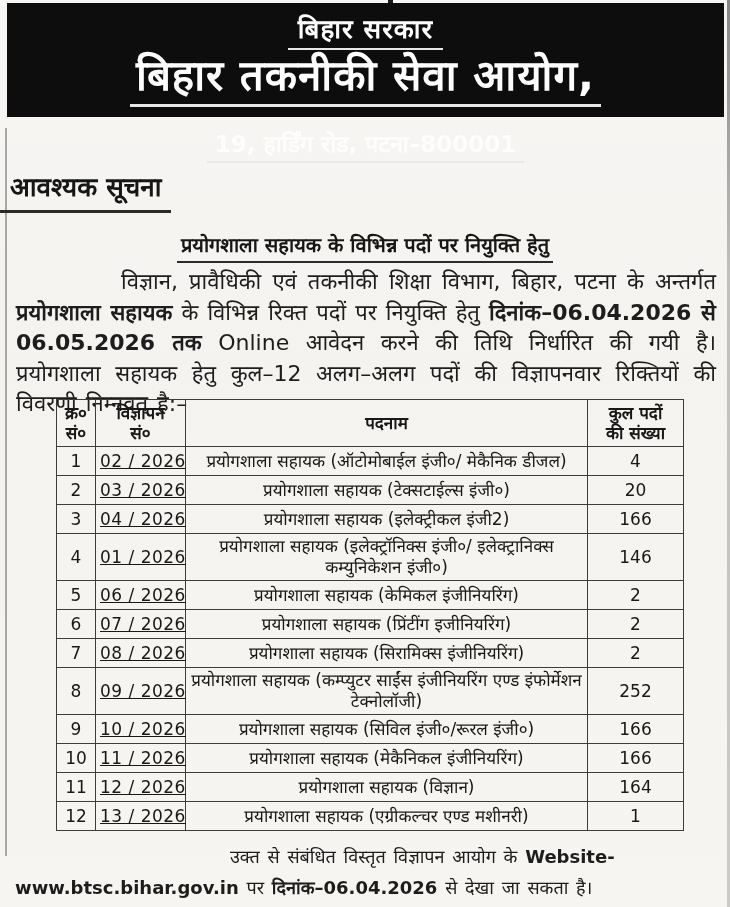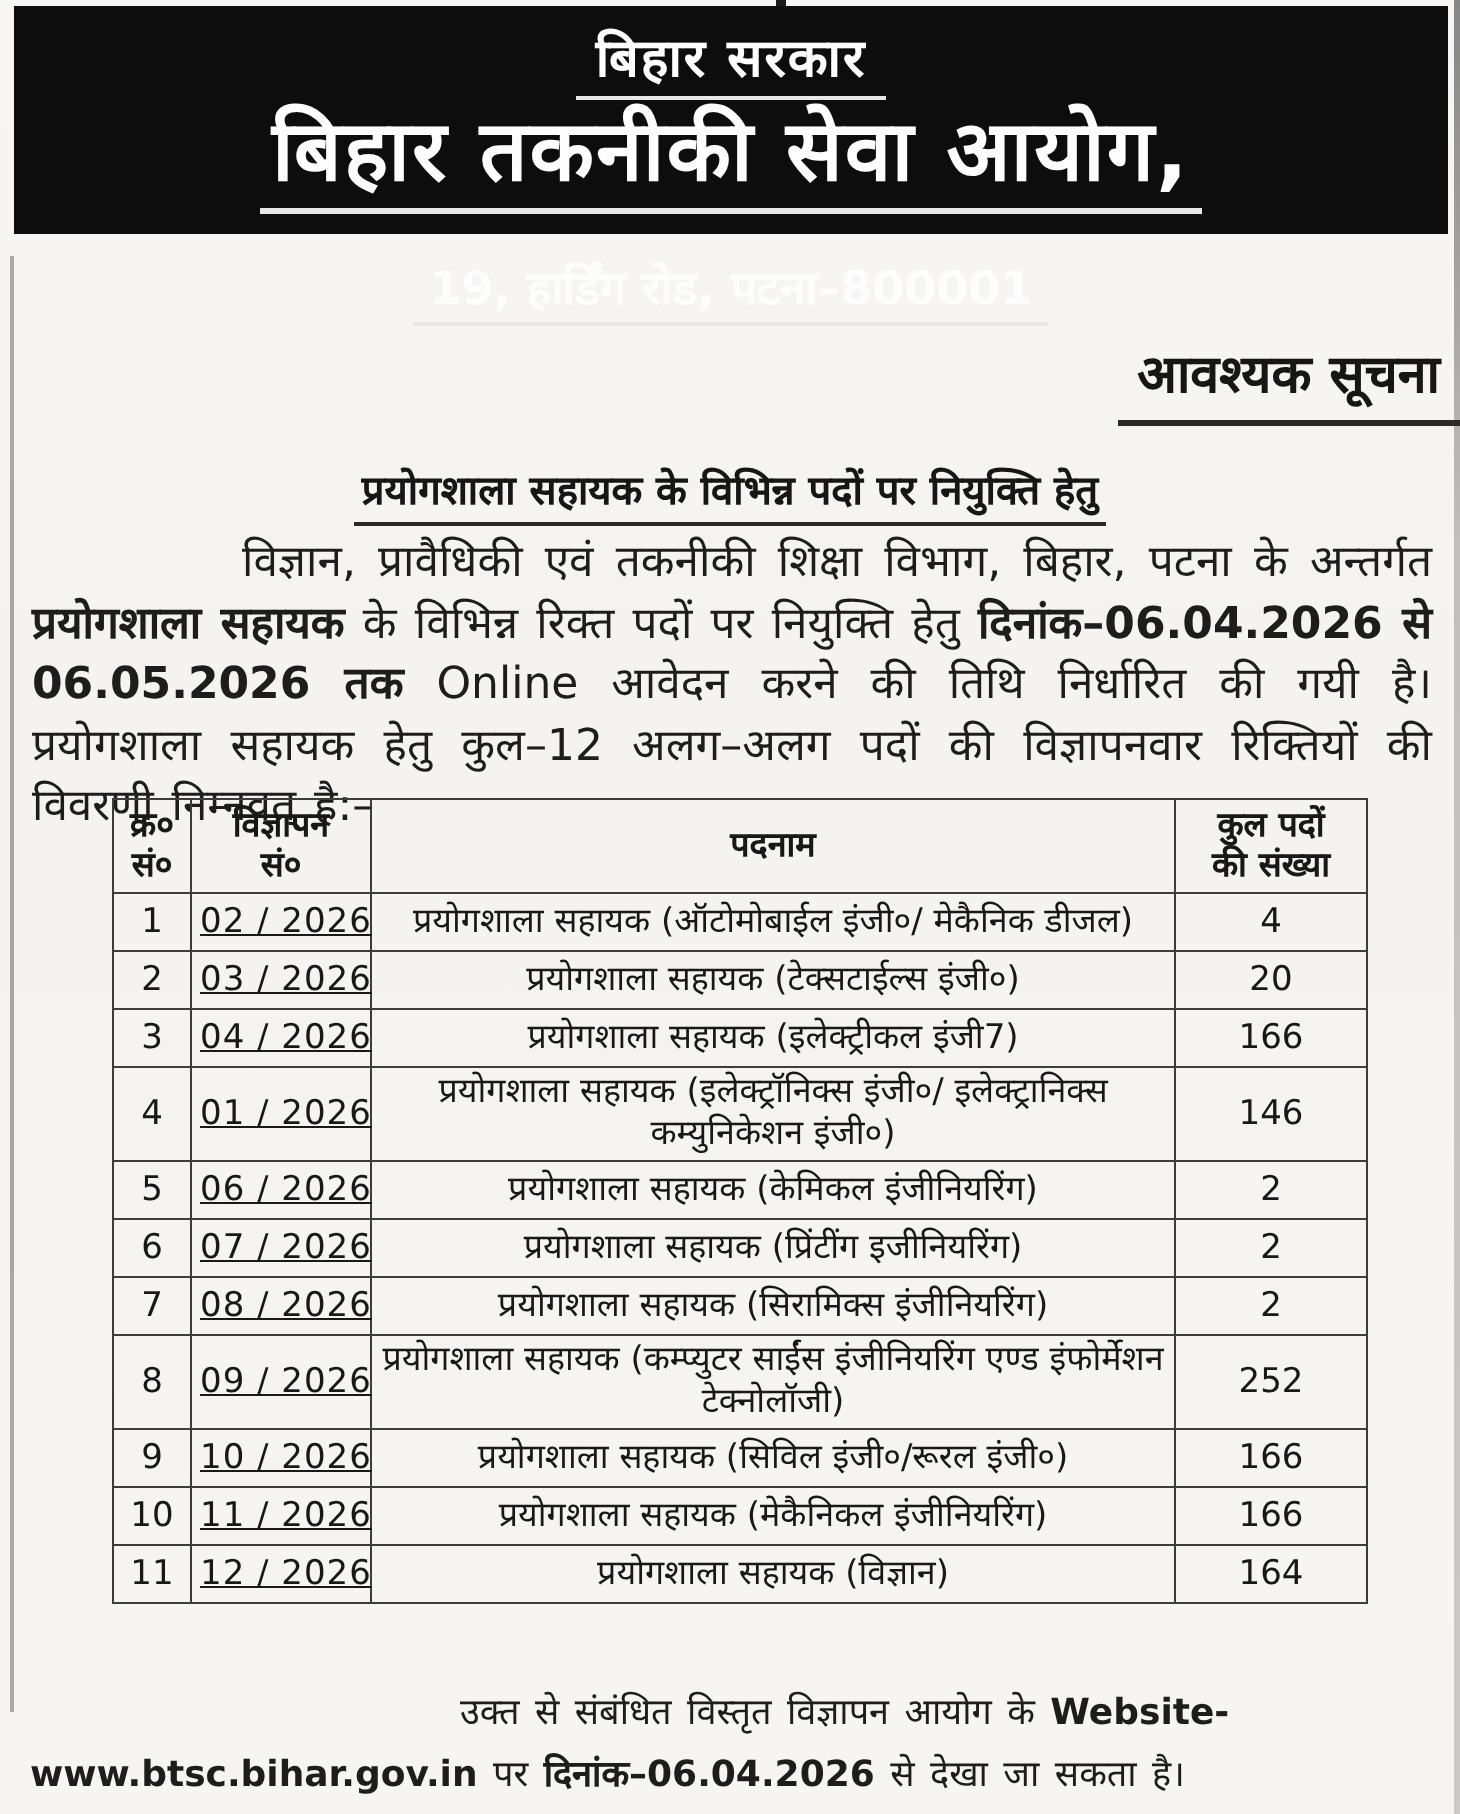--- a/index.html
+++ b/index.html
@@ -74,21 +74,21 @@
     font-size: 23px;
     font-weight: bold;
     border-bottom: 2px solid #e8e8e8;
     padding: 0 8px 2px 8px;
   }
   
   .notice-title-wrap {
     position: absolute;
     top: 168px; left: 0;
     width: 730px;
-    text-align: right;
+    text-align: left;
   }
   .notice-title {
     display: inline-block;
     font-size: 26px;
     font-weight: bold;
     color: #161616;
     border-bottom: 3px solid #2a2a2a;
     padding: 0 10px 6px 10px;
   }
   .notice-subtitle-wrap {
@@ -219,21 +219,21 @@
       </tr>
       <tr class="row-single">
         <td>2</td>
         <td class="advt-cell">03 / 2026</td>
         <td>प्रयोगशाला सहायक (टेक्सटाईल्स इंजी०)</td>
         <td>20</td>
       </tr>
       <tr class="row-single">
         <td>3</td>
         <td class="advt-cell">04 / 2026</td>
-        <td>प्रयोगशाला सहायक (इलेक्ट्रीकल इंजी7)</td>
+        <td>प्रयोगशाला सहायक (इलेक्ट्रीकल इंजी2)</td>
         <td>166</td>
       </tr>
       <tr class="row-double">
         <td>4</td>
         <td class="advt-cell">01 / 2026</td>
         <td>प्रयोगशाला सहायक (इलेक्ट्रॉनिक्स इंजी०/ इलेक्ट्रानिक्स कम्युनिकेशन इंजी०)</td>
         <td>146</td>
       </tr>
       <tr class="row-single">
         <td>5</td>
@@ -270,18 +270,24 @@
         <td class="advt-cell">11 / 2026</td>
         <td>प्रयोगशाला सहायक (मेकैनिकल इंजीनियरिंग)</td>
         <td>166</td>
       </tr>
       <tr class="row-single">
         <td>11</td>
         <td class="advt-cell">12 / 2026</td>
         <td>प्रयोगशाला सहायक (विज्ञान)</td>
         <td>164</td>
       </tr>
+      <tr class="row-single">
+        <td>12</td>
+        <td class="advt-cell">13 / 2026</td>
+        <td>प्रयोगशाला सहायक (एग्रीकल्चर एण्ड मशीनरी)</td>
+        <td>1</td>
+      </tr>
     </tbody>
   </table>
 
   <p class="footer-para"><span>उक्त से संबंधित विस्तृत विज्ञापन आयोग के </span><span class="b">Website- www.btsc.bihar.gov.in</span><span> पर </span><span class="b">दिनांक–06.04.2026</span><span> से देखा जा सकता है।</span></p>
 
 </div>
 
 </body></html>

